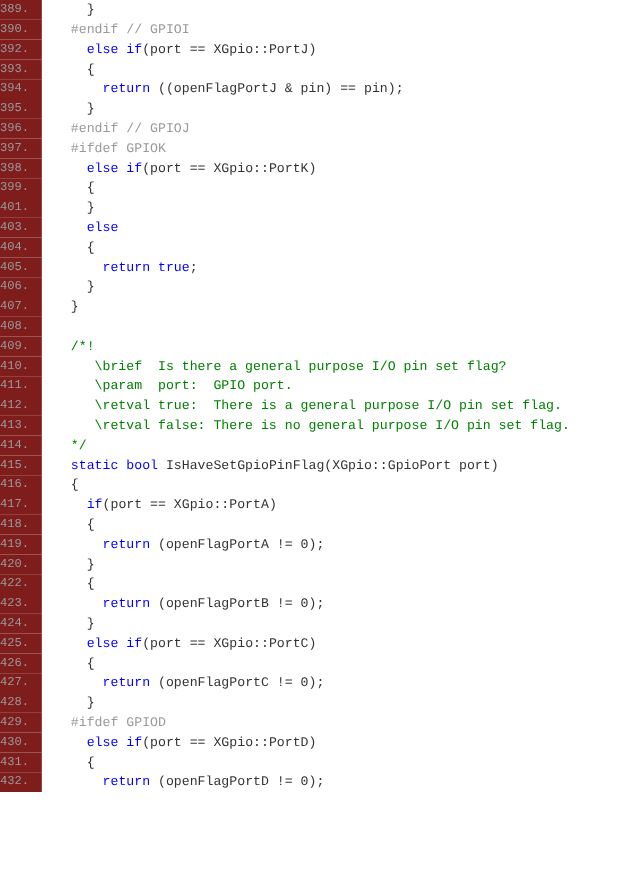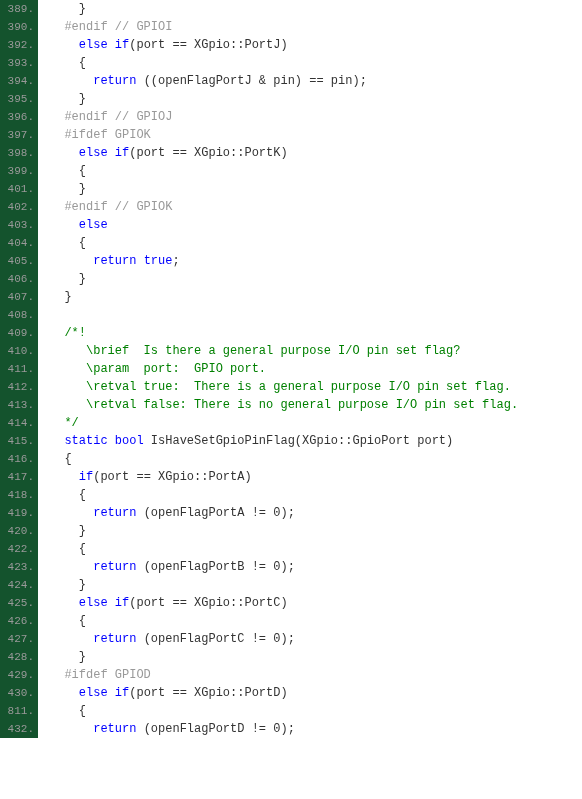--- a/index.html
+++ b/index.html
@@ -15,24 +15,23 @@
     width: 582px;
   }
   .line {
     display: flex;
     align-items: flex-start;
     height: 18px;
     white-space: pre;
   }
   .lineno {
     width: 34px;
-    text-align: right;
     padding-right: 4px;
     color: #999999;
-    background: #14532d;
+    background: #7f1d1d;
     user-select: none;
     flex: 0 0 34px;
     font-size: 11px;
   }
   .gutter {
     width: 4px;
     background: #2ecc71;
     flex: 0 0 4px;
   }
   .code {
@@ -52,21 +51,20 @@
     <div class="line"><div class="lineno">390.</div><div class="gutter"></div><div class="code"><span class="comment">  #endif // GPIOI</span></div></div>
     <div class="line"><div class="lineno">392.</div><div class="gutter"></div><div class="code"><span class="ident">    </span><span class="kw">else if</span><span class="ident">(port == XGpio::PortJ)</span></div></div>
     <div class="line"><div class="lineno">393.</div><div class="gutter"></div><div class="code"><span class="ident">    {</span></div></div>
     <div class="line"><div class="lineno">394.</div><div class="gutter"></div><div class="code"><span class="ident">      </span><span class="kw">return</span><span class="ident"> ((openFlagPortJ &amp; pin) == pin);</span></div></div>
     <div class="line"><div class="lineno">395.</div><div class="gutter"></div><div class="code"><span class="ident">    }</span></div></div>
     <div class="line"><div class="lineno">396.</div><div class="gutter"></div><div class="code"><span class="comment">  #endif // GPIOJ</span></div></div>
     <div class="line"><div class="lineno">397.</div><div class="gutter"></div><div class="code"><span class="comment">  #ifdef GPIOK</span></div></div>
     <div class="line"><div class="lineno">398.</div><div class="gutter"></div><div class="code"><span class="ident">    </span><span class="kw">else if</span><span class="ident">(port == XGpio::PortK)</span></div></div>
     <div class="line"><div class="lineno">399.</div><div class="gutter"></div><div class="code"><span class="ident">    {</span></div></div>
     <div class="line"><div class="lineno">401.</div><div class="gutter"></div><div class="code"><span class="ident">    }</span></div></div>
-    <div class="line"><div class="lineno">402.</div><div class="gutter"></div><div class="code"><span class="comment">  #endif // GPIOK</span></div></div>
     <div class="line"><div class="lineno">403.</div><div class="gutter"></div><div class="code"><span class="ident">    </span><span class="kw">else</span></div></div>
     <div class="line"><div class="lineno">404.</div><div class="gutter"></div><div class="code"><span class="ident">    {</span></div></div>
     <div class="line"><div class="lineno">405.</div><div class="gutter"></div><div class="code"><span class="ident">      </span><span class="kw">return true</span><span class="ident">;</span></div></div>
     <div class="line"><div class="lineno">406.</div><div class="gutter"></div><div class="code"><span class="ident">    }</span></div></div>
     <div class="line"><div class="lineno">407.</div><div class="gutter"></div><div class="code"><span class="ident">  }</span></div></div>
     <div class="line"><div class="lineno">408.</div><div class="gutter"></div><div class="code"><span class="ident"></span></div></div>
     <div class="line"><div class="lineno">409.</div><div class="gutter"></div><div class="code"><span class="doccomment">  /*!</span></div></div>
     <div class="line"><div class="lineno">410.</div><div class="gutter"></div><div class="code"><span class="doccomment">     \brief  Is there a general purpose I/O pin set flag?</span></div></div>
     <div class="line"><div class="lineno">411.</div><div class="gutter"></div><div class="code"><span class="doccomment">     \param  port:  GPIO port.</span></div></div>
     <div class="line"><div class="lineno">412.</div><div class="gutter"></div><div class="code"><span class="doccomment">     \retval true:  There is a general purpose I/O pin set flag.</span></div></div>
@@ -80,15 +78,15 @@
     <div class="line"><div class="lineno">420.</div><div class="gutter"></div><div class="code"><span class="ident">    }</span></div></div>
     <div class="line"><div class="lineno">422.</div><div class="gutter"></div><div class="code"><span class="ident">    {</span></div></div>
     <div class="line"><div class="lineno">423.</div><div class="gutter"></div><div class="code"><span class="ident">      </span><span class="kw">return</span><span class="ident"> (openFlagPortB != 0);</span></div></div>
     <div class="line"><div class="lineno">424.</div><div class="gutter"></div><div class="code"><span class="ident">    }</span></div></div>
     <div class="line"><div class="lineno">425.</div><div class="gutter"></div><div class="code"><span class="ident">    </span><span class="kw">else if</span><span class="ident">(port == XGpio::PortC)</span></div></div>
     <div class="line"><div class="lineno">426.</div><div class="gutter"></div><div class="code"><span class="ident">    {</span></div></div>
     <div class="line"><div class="lineno">427.</div><div class="gutter"></div><div class="code"><span class="ident">      </span><span class="kw">return</span><span class="ident"> (openFlagPortC != 0);</span></div></div>
     <div class="line"><div class="lineno">428.</div><div class="gutter"></div><div class="code"><span class="ident">    }</span></div></div>
     <div class="line"><div class="lineno">429.</div><div class="gutter"></div><div class="code"><span class="comment">  #ifdef GPIOD</span></div></div>
     <div class="line"><div class="lineno">430.</div><div class="gutter"></div><div class="code"><span class="ident">    </span><span class="kw">else if</span><span class="ident">(port == XGpio::PortD)</span></div></div>
-    <div class="line"><div class="lineno">811.</div><div class="gutter"></div><div class="code"><span class="ident">    {</span></div></div>
+    <div class="line"><div class="lineno">431.</div><div class="gutter"></div><div class="code"><span class="ident">    {</span></div></div>
     <div class="line"><div class="lineno">432.</div><div class="gutter"></div><div class="code"><span class="ident">      </span><span class="kw">return</span><span class="ident"> (openFlagPortD != 0);</span></div></div>
   </div>
 
 </body></html>

